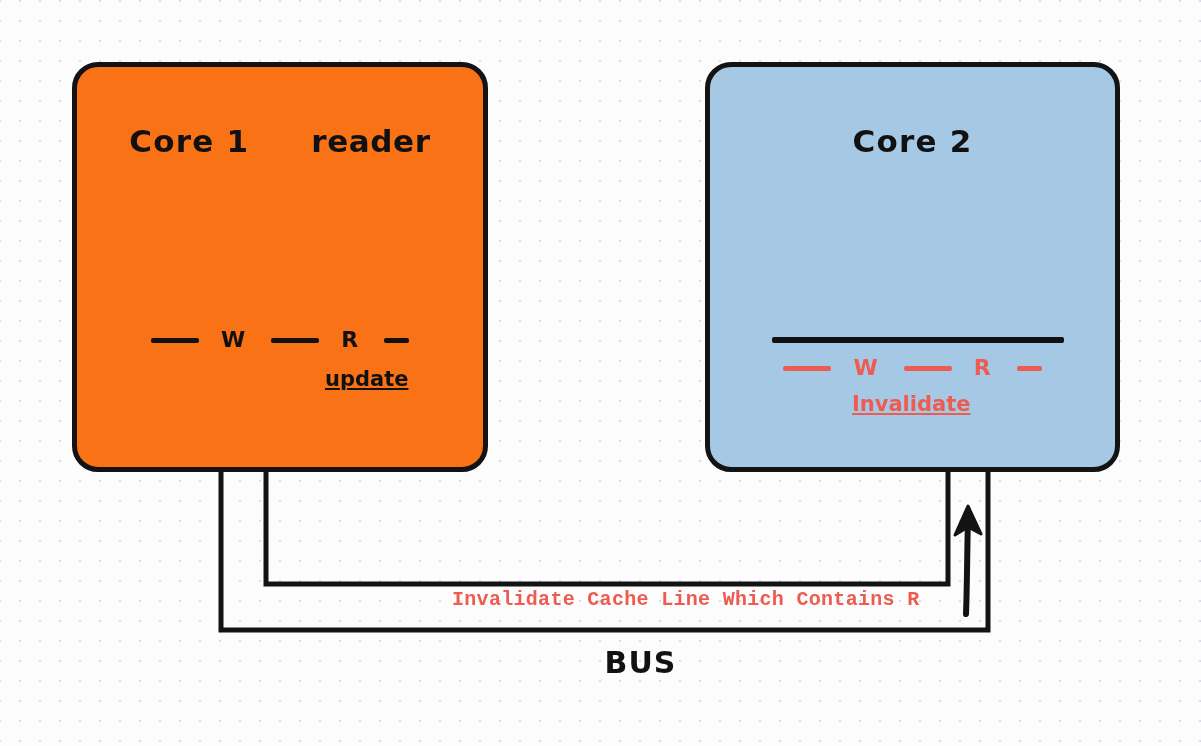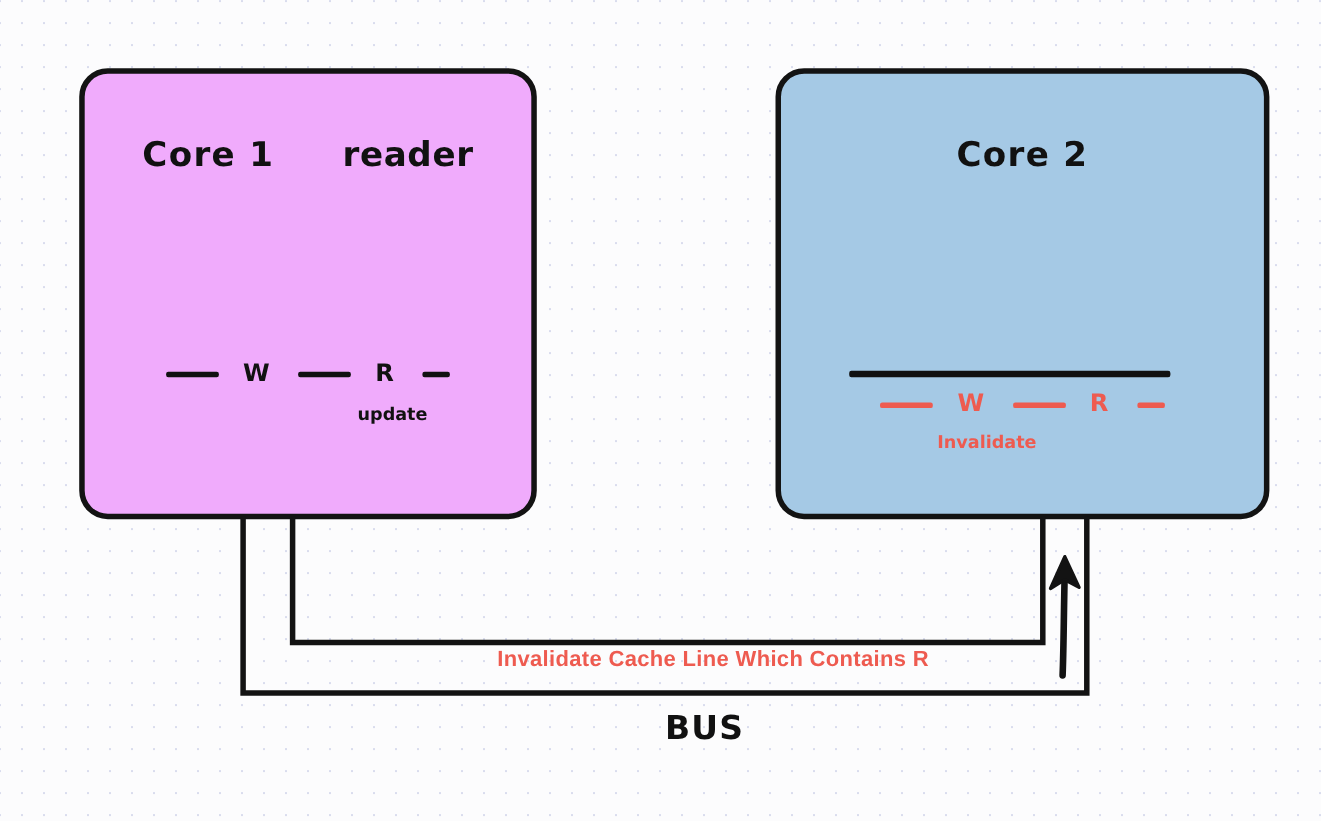--- a/index.html
+++ b/index.html
@@ -38,26 +38,26 @@
     position: absolute;
     box-sizing: border-box;
     border: 5px solid #131313;
     border-radius: 26px;
   }
   #core1-box {
     left: 72px;
     top: 62px;
     width: 416px;
     height: 410px;
-    background: #f0abfc;
+    background: #f97316;
   }
   #core2-box {
     left: 705px;
     top: 62px;
-    width: 449px;
+    width: 415px;
     height: 410px;
     background: #a5c9e5;
   }
 
   .core-header {
     position: absolute;
     top: 56px;
     left: 0;
     width: 100%;
     display: flex;
@@ -117,23 +117,24 @@
     top: 270px;
     width: 292px;
     height: 6px;
     border-radius: 2px;
     background: #111111;
   }
 
   .sub-note {
     position: absolute;
     font-family: "DejaVu Sans", sans-serif;
-    font-size: 16px;
-    font-weight: 700;
-    white-space: nowrap;
+    font-size: 21px;
+    font-weight: 700;
+    white-space: nowrap;
+    text-decoration: underline;
   }
   #core1-update {
     top: 300px;
     left: 248px;
     color: #111111;
   }
   #core2-invalidated {
     top: 325px;
     left: 142px;
     color: #ee5b50;
@@ -146,21 +147,21 @@
     width: 1201px;
     height: 746px;
     overflow: visible;
   }
 
   
   #bus-message {
     position: absolute;
     left: 452px;
     top: 588px;
-    font-family: Liberation Sans, sans-serif;
+    font-family: Liberation Mono, monospace;
     font-size: 20px;
     font-weight: 700;
     letter-spacing: 0.3px;
     color: #ee5b50;
     white-space: nowrap;
   }
   #bus-label {
     position: absolute;
     left: 0;
     top: 645px;

